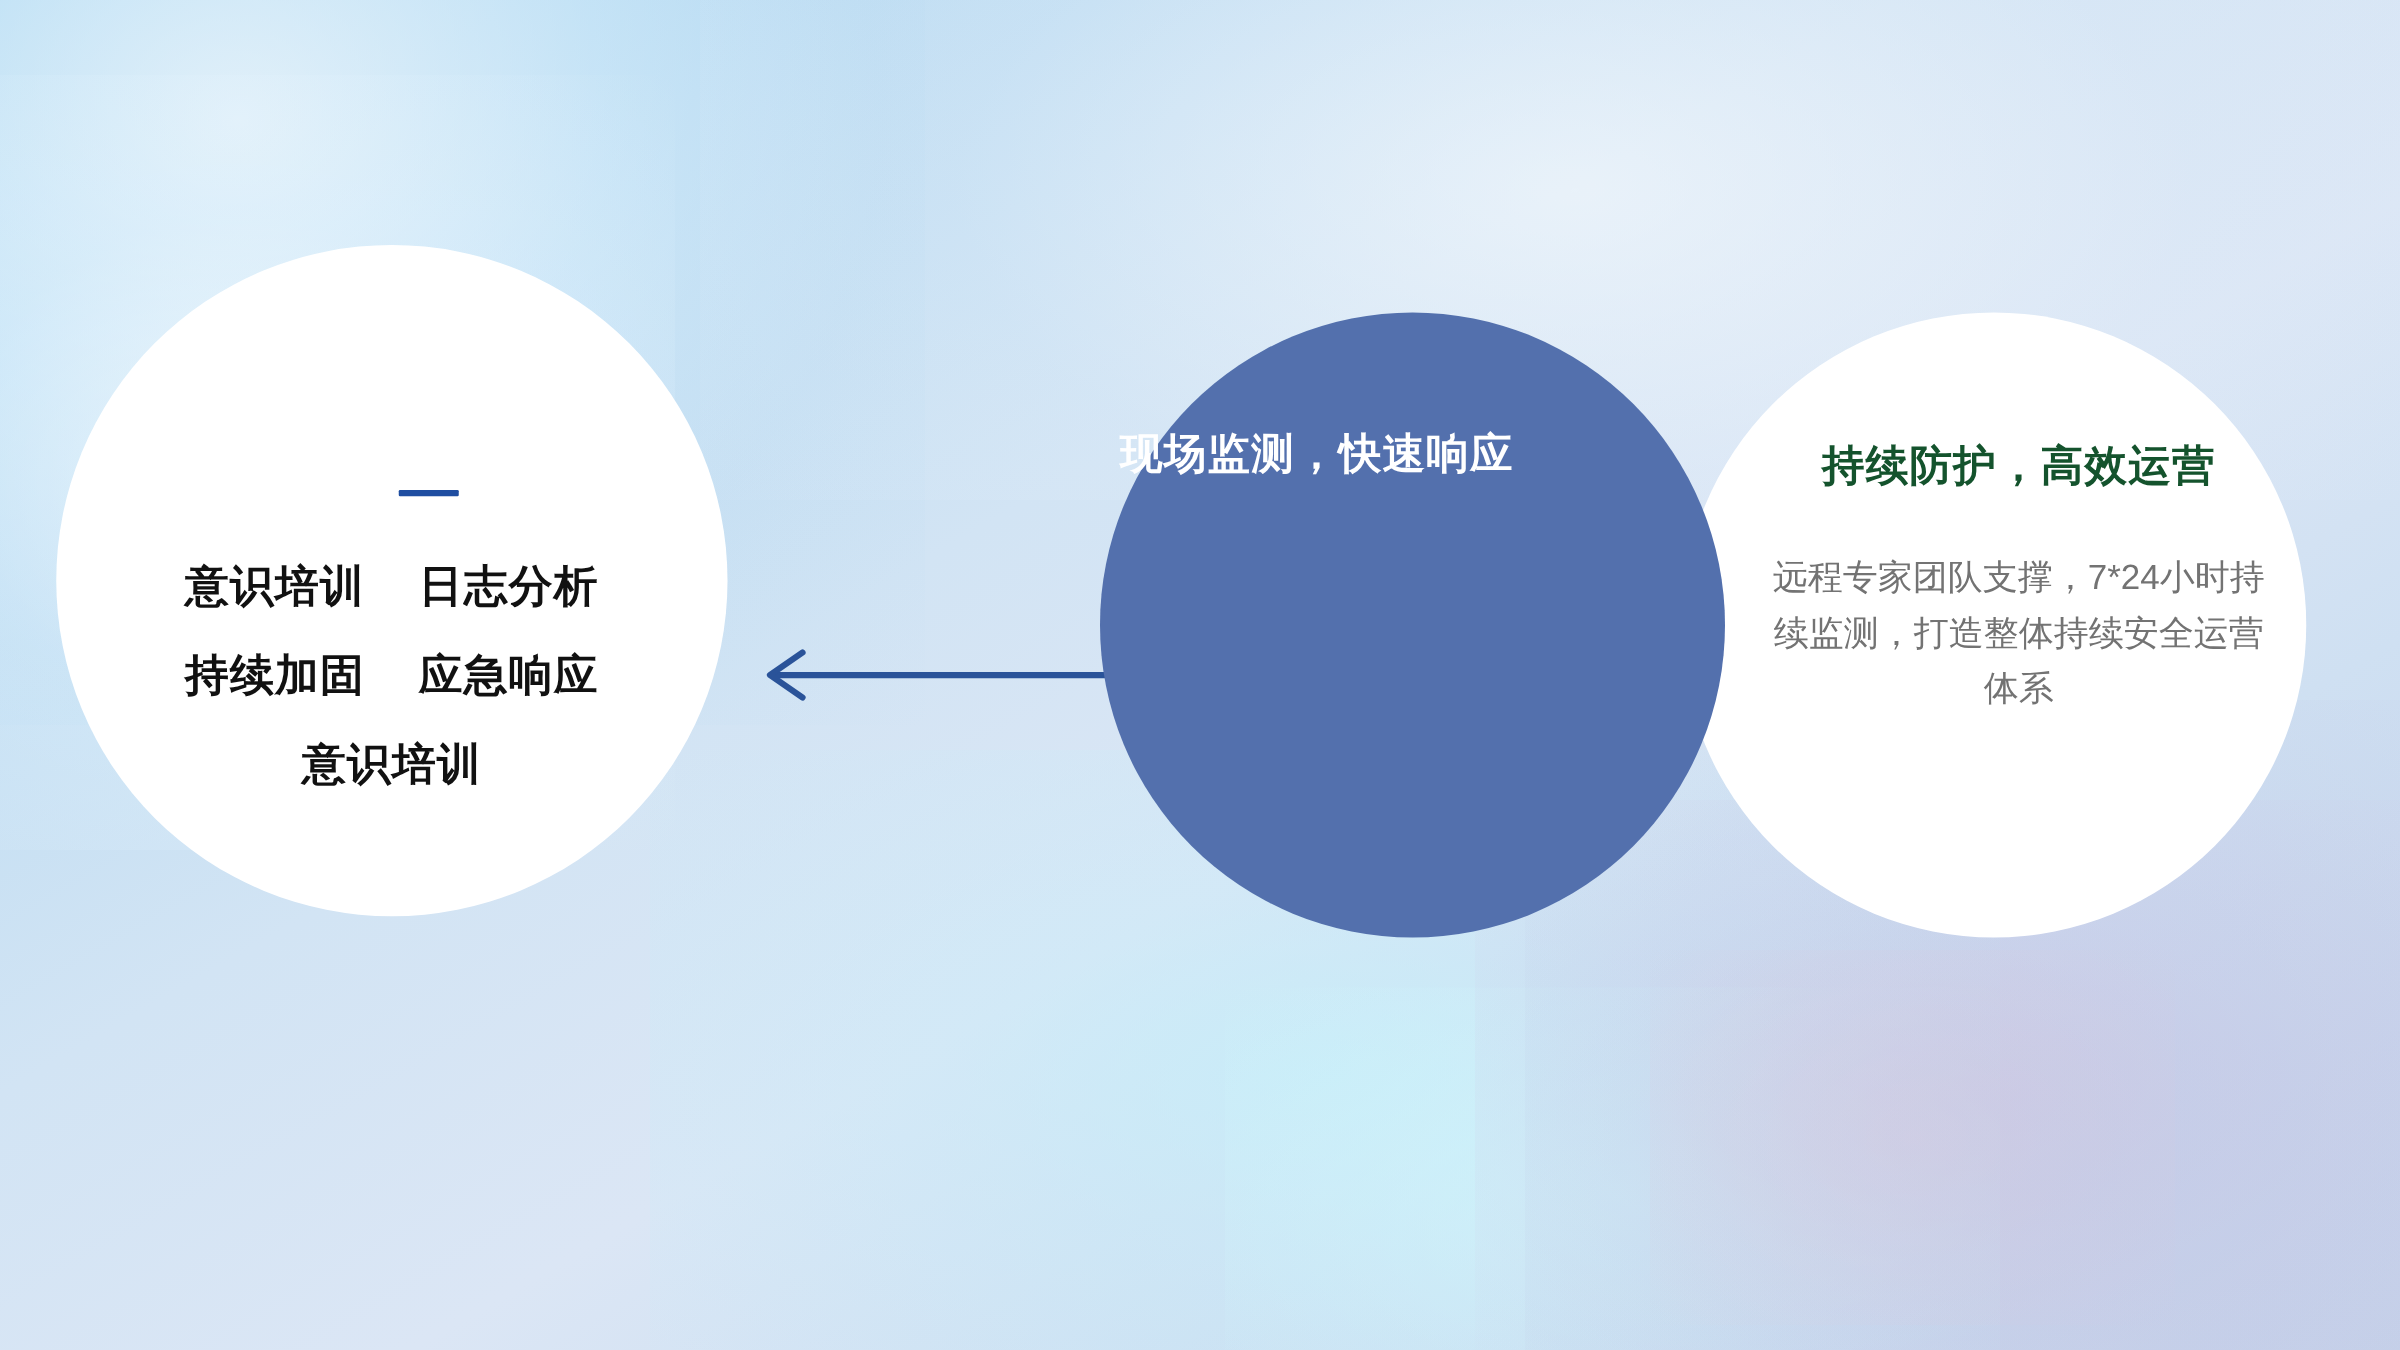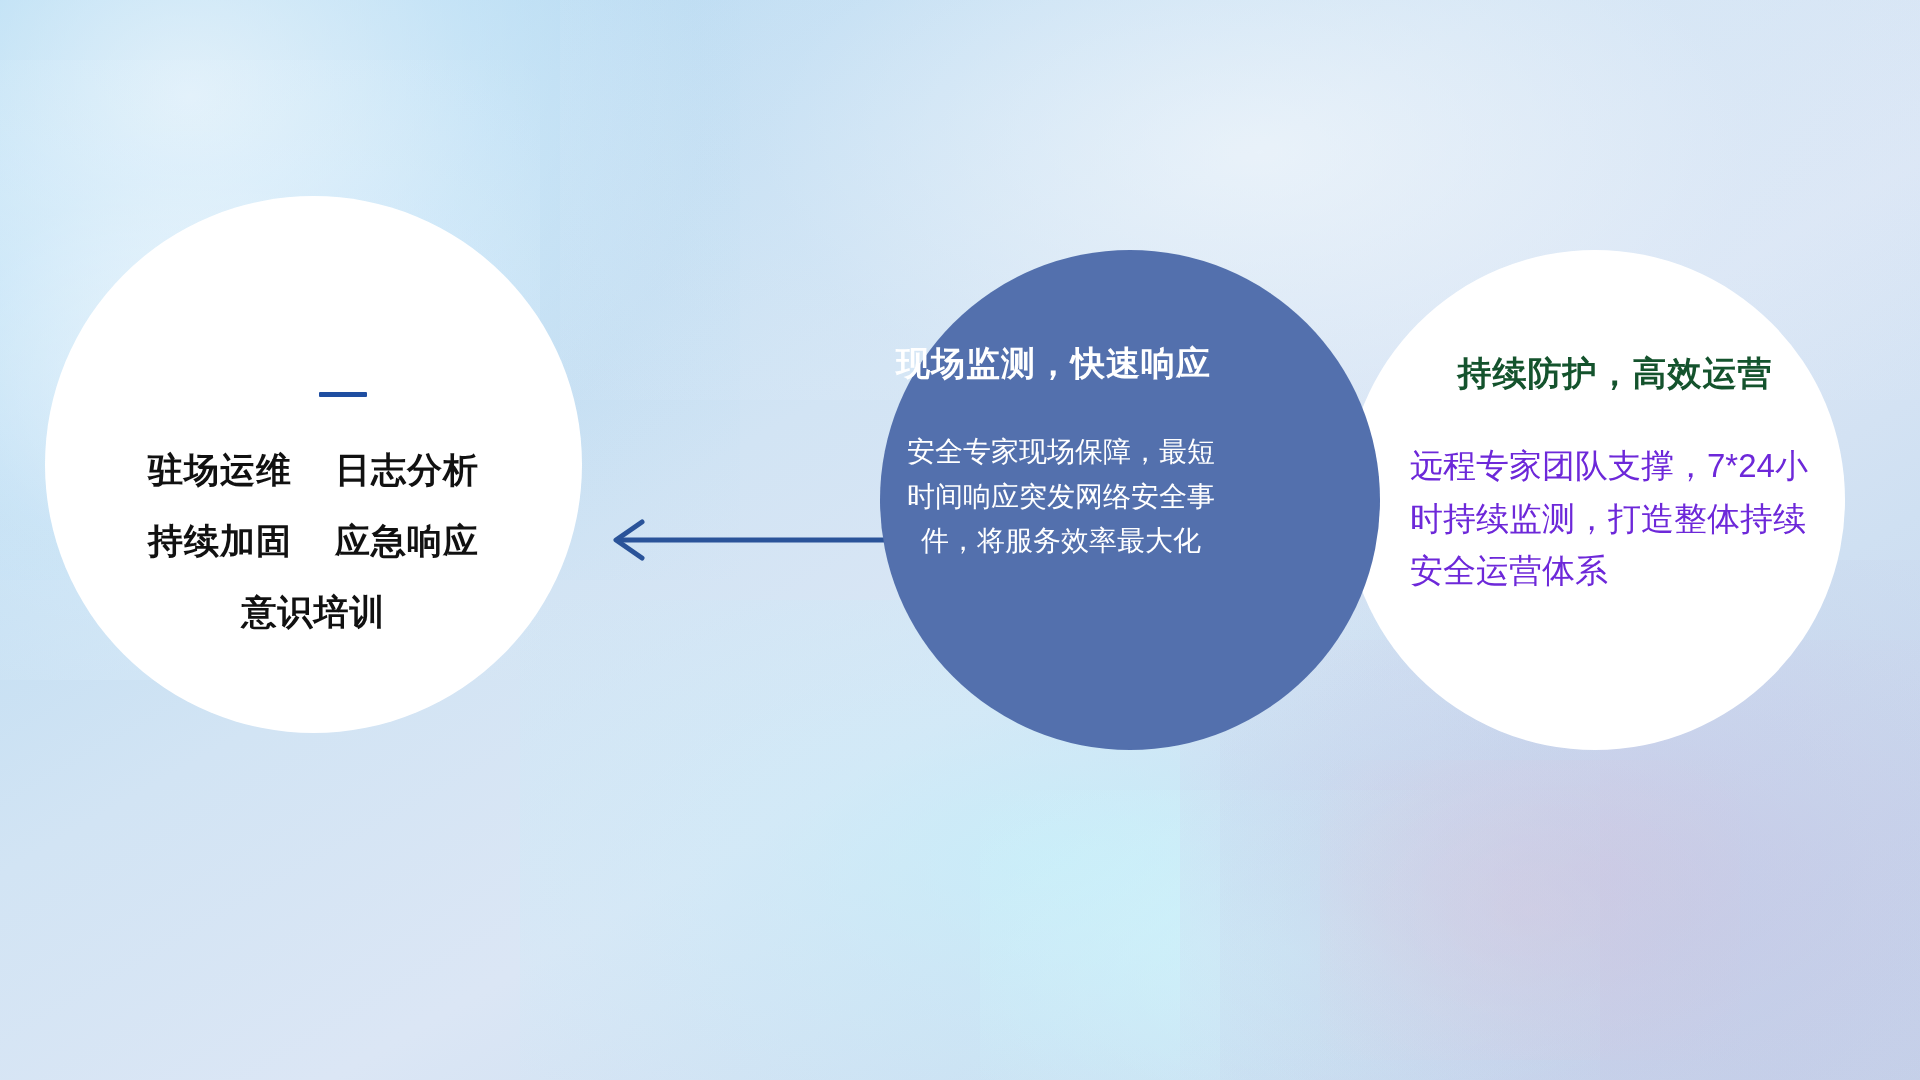--- a/index.html
+++ b/index.html
@@ -219,24 +219,24 @@
     font-size: 34px;
     font-weight: bold;
     color: #14532d;
     letter-spacing: 1px;
     white-space: nowrap;
     line-height: 1.1;
   }
   .right-body {
     margin-top: 48px;
     width: 410px;
-    font-size: 33px;
-    color: #6d28d9;
+    font-size: 28px;
+    color: #737373;
     line-height: 1.58;
-    text-align: left;
+    text-align: center;
   }
 
   
   .arrow-wrap {
     position: absolute;
     left: 600px;
     top: 500px;
     width: 300px;
     height: 80px;
     z-index: 3;
@@ -253,21 +253,21 @@
   <div class="bg-glow-top"></div>
   <div class="bg-glow-cyan"></div>
   <div class="bg-glow-cyan2"></div>
   <div class="bg-glow-violet"></div>
   <div class="bg-glow-pink"></div>
   <div class="bg-glow-br"></div>
 
   <div class="circle circle-left">
     <div class="left-inner">
       <div class="blue-dash"></div>
-      <div class="left-line">驻场运维    日志分析</div>
+      <div class="left-line">意识培训    日志分析</div>
       <div class="left-line">持续加固    应急响应</div>
       <div class="left-line">意识培训</div>
     </div>
   </div>
 
   <div class="arrow-wrap">
     <svg width="300" height="80" viewBox="0 0 300 80">
       <line x1="296" y1="40" x2="20" y2="40" stroke="#2a5399" stroke-width="5"></line>
       <polyline points="42,22 16,40 42,58" fill="none" stroke="#2a5399" stroke-width="5" stroke-linecap="round" stroke-linejoin="round"></polyline>
     </svg>
@@ -276,17 +276,16 @@
   <div class="circle circle-right">
     <div class="right-inner">
       <div class="right-title">持续防护，高效运营</div>
       <div class="right-body">远程专家团队支撑，7*24小时持续监测，打造整体持续安全运营体系</div>
     </div>
   </div>
 
   <div class="circle circle-mid">
     <div class="mid-inner">
       <div class="mid-title">现场监测，快速响应</div>
-      <div class="mid-body">安全专家现场保障，最短时间响应突发网络安全事件，将服务效率最大化</div>
     </div>
   </div>
 
 </div>
 
 </body></html>

